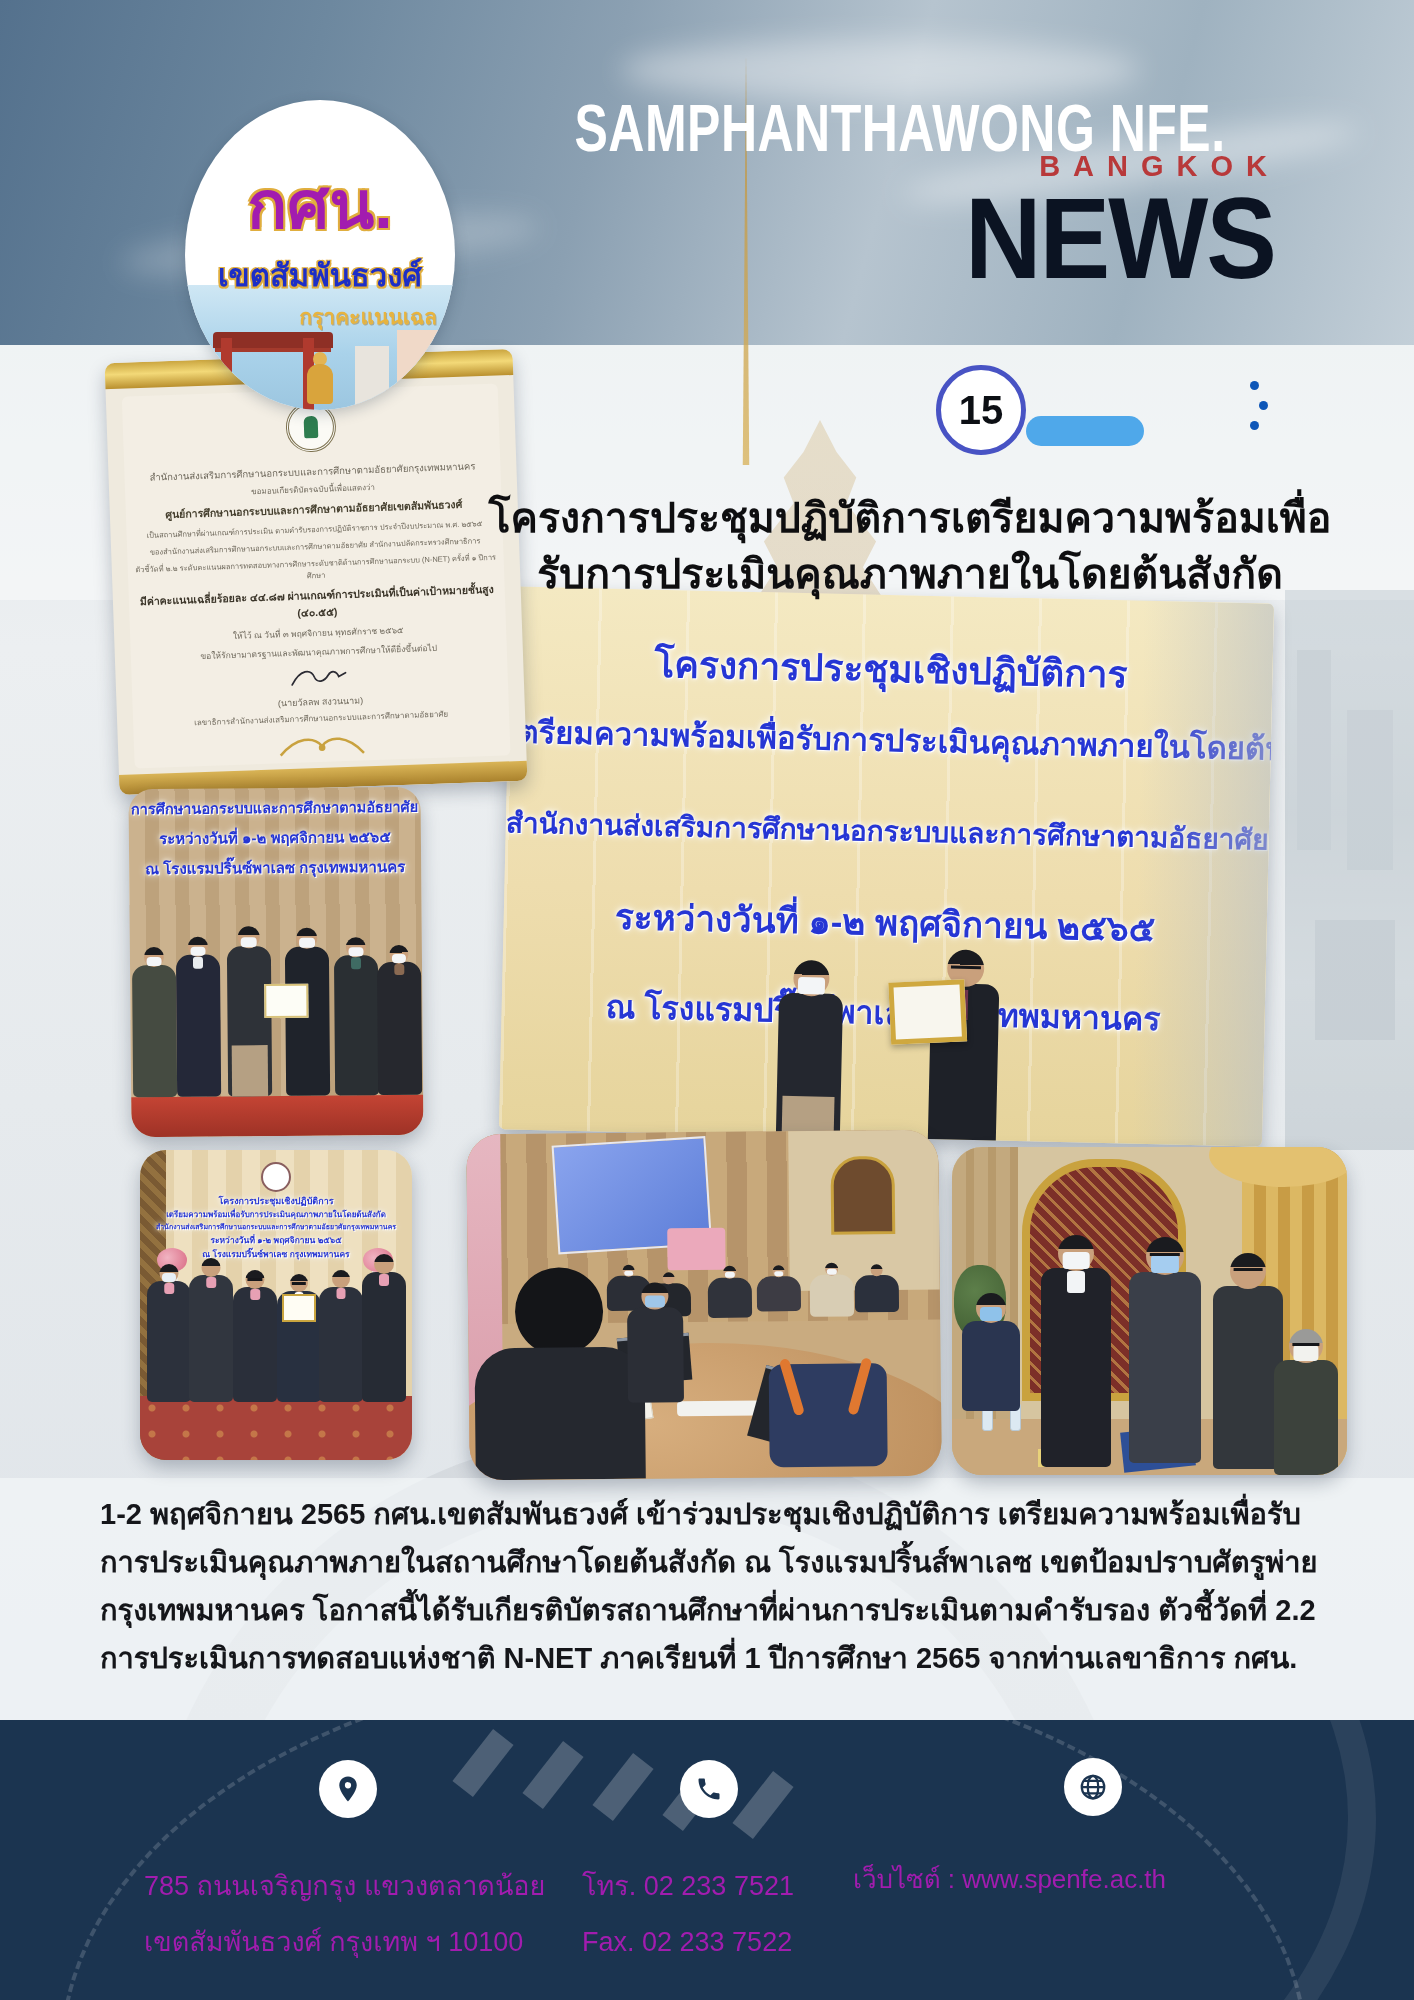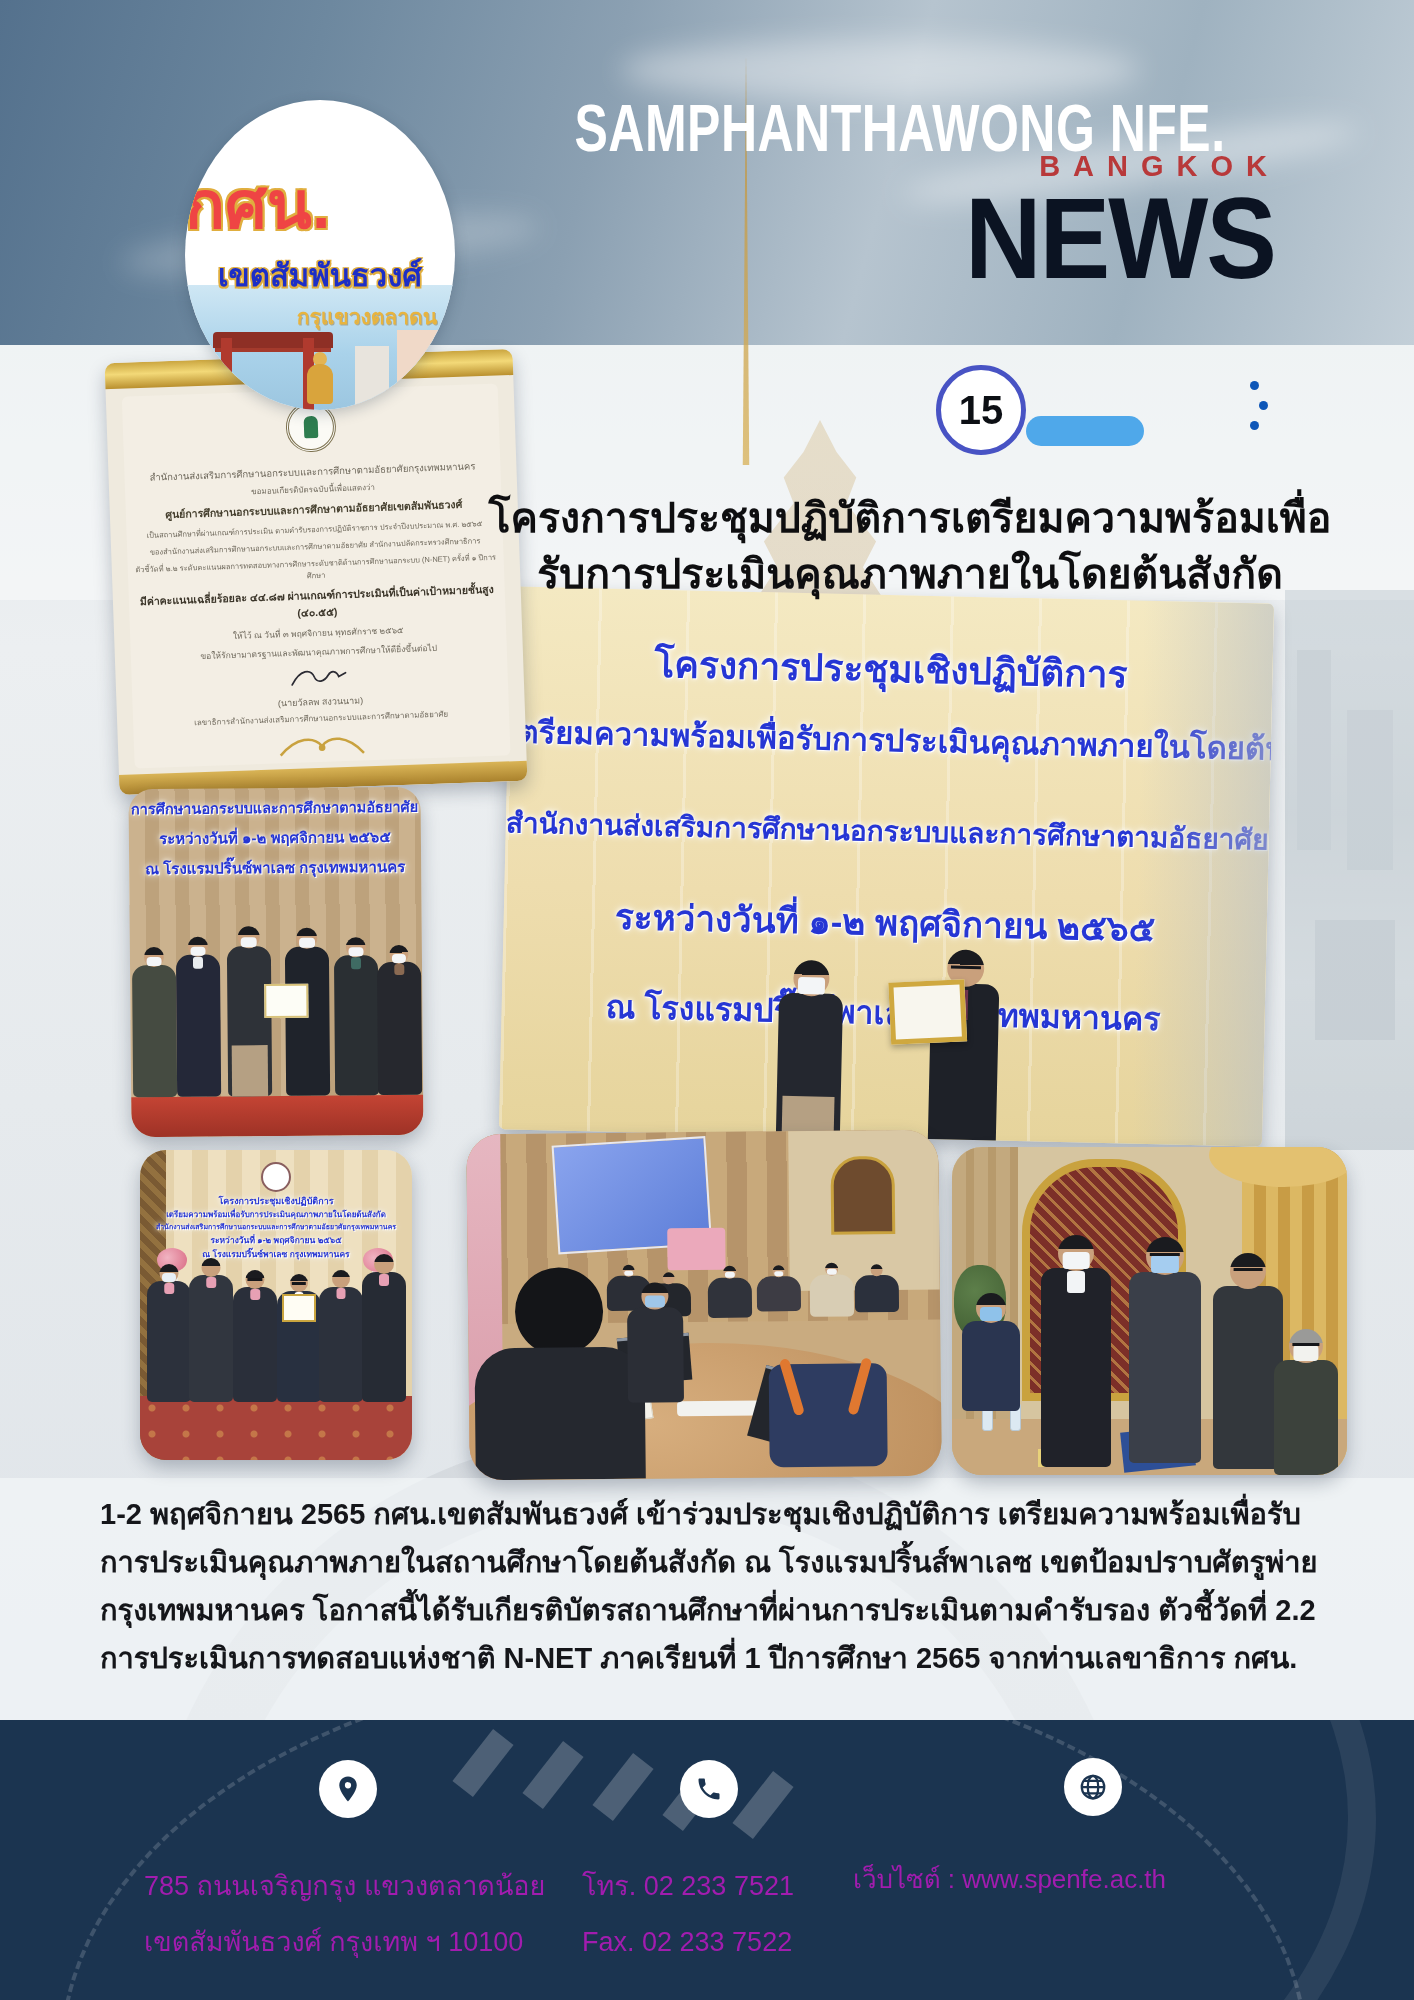--- a/index.html
+++ b/index.html
@@ -30,21 +30,21 @@
   .logo{left:185px;top:100px;width:270px;height:310px;border-radius:50%;background:#fff;
     overflow:hidden;z-index:6;box-shadow:0 4px 14px rgba(30,50,70,.25);}
   .logo .photo{position:absolute;left:0;right:0;bottom:0;height:125px;
     background:linear-gradient(180deg,#cfe7f4 0%,#a9d2ea 55%,#9cc6e0 100%);}
   .logo .gatepillarL,.logo .gatepillarR{position:absolute;bottom:0;width:11px;height:72px;background:#b03a2e;}
   .logo .gateroof{position:absolute;width:120px;height:16px;background:#8e2f25;border-radius:4px 4px 0 0;
     box-shadow:0 6px 0 -2px #a43a2c;}
   .logo .buddha{position:absolute;width:26px;height:40px;border-radius:12px 12px 4px 4px;background:#d9a43c;}
   .logo .bhead{position:absolute;width:14px;height:14px;border-radius:50%;background:#e3b453;}
   .logo .bld{position:absolute;bottom:0;background:#e8e4dd;}
-  .logo .abbr{position:absolute;left:0;right:0;top:52px;text-align:left;font-size:66px;font-weight:800;color:#ef4444;
+  .logo .abbr{position:absolute;left:0;right:0;top:52px;text-align:center;font-size:66px;font-weight:800;color:#a21caf;
     text-shadow:2px 2px 0 #e0ae3e,-2px 2px 0 #e0ae3e,2px -2px 0 #e0ae3e,-2px -2px 0 #e0ae3e;}
   .logo .dist{position:absolute;left:0;right:0;top:150px;text-align:center;font-size:31px;font-weight:800;color:#1c2ec6;
     text-shadow:1.5px 1.5px 0 #e0ae3e,-1.5px 1.5px 0 #e0ae3e,1.5px -1.5px 0 #e0ae3e,-1.5px -1.5px 0 #e0ae3e;}
   .logo .city{position:absolute;left:0;right:18px;top:200px;text-align:right;font-size:21px;font-weight:800;color:#e8b43f;
     text-shadow:1px 1px 0 rgba(120,80,10,.35);}
   .org{left:500px;top:90px;width:800px;text-align:center;color:#ffffff;font-weight:800;font-size:50px;
     letter-spacing:.5px;transform:scaleY(1.32);transform-origin:top center;white-space:nowrap;z-index:5;}
   .bkk{left:940px;top:150px;width:340px;text-align:right;color:#b8393a;font-weight:700;font-size:29px;
     letter-spacing:13px;z-index:5;}
   .news{left:860px;top:181px;width:415px;text-align:right;color:#0b1322;font-weight:900;font-size:106px;
@@ -231,21 +231,21 @@
       <i class="gateroof" style="left:28px;bottom:62px;"></i>
       <i class="gatepillarL" style="left:36px;"></i>
       <i class="gatepillarR" style="left:118px;"></i>
       <i class="bhead" style="left:128px;bottom:44px;"></i>
       <i class="buddha" style="left:122px;bottom:6px;"></i>
       <i class="bld" style="left:170px;width:34px;height:64px;"></i>
       <i class="bld" style="left:212px;width:42px;height:80px;background:#f0d9c8;"></i>
     </div>
     <div class="abbr">กศน.</div>
     <div class="dist">เขตสัมพันธวงศ์</div>
-    <div class="city">กรุแขวงตลาดน</div>
+    <div class="city">กรุาคะแนนเฉล</div>
   </div>
 
   <div class="abs org">SAMPHANTHAWONG NFE.</div>
   <div class="abs bkk">BANGKOK</div>
   <div class="abs news">NEWS</div>
 
   <div class="abs pill-light"></div>
   <div class="abs numcircle">
     <span>15</span>
   </div>

